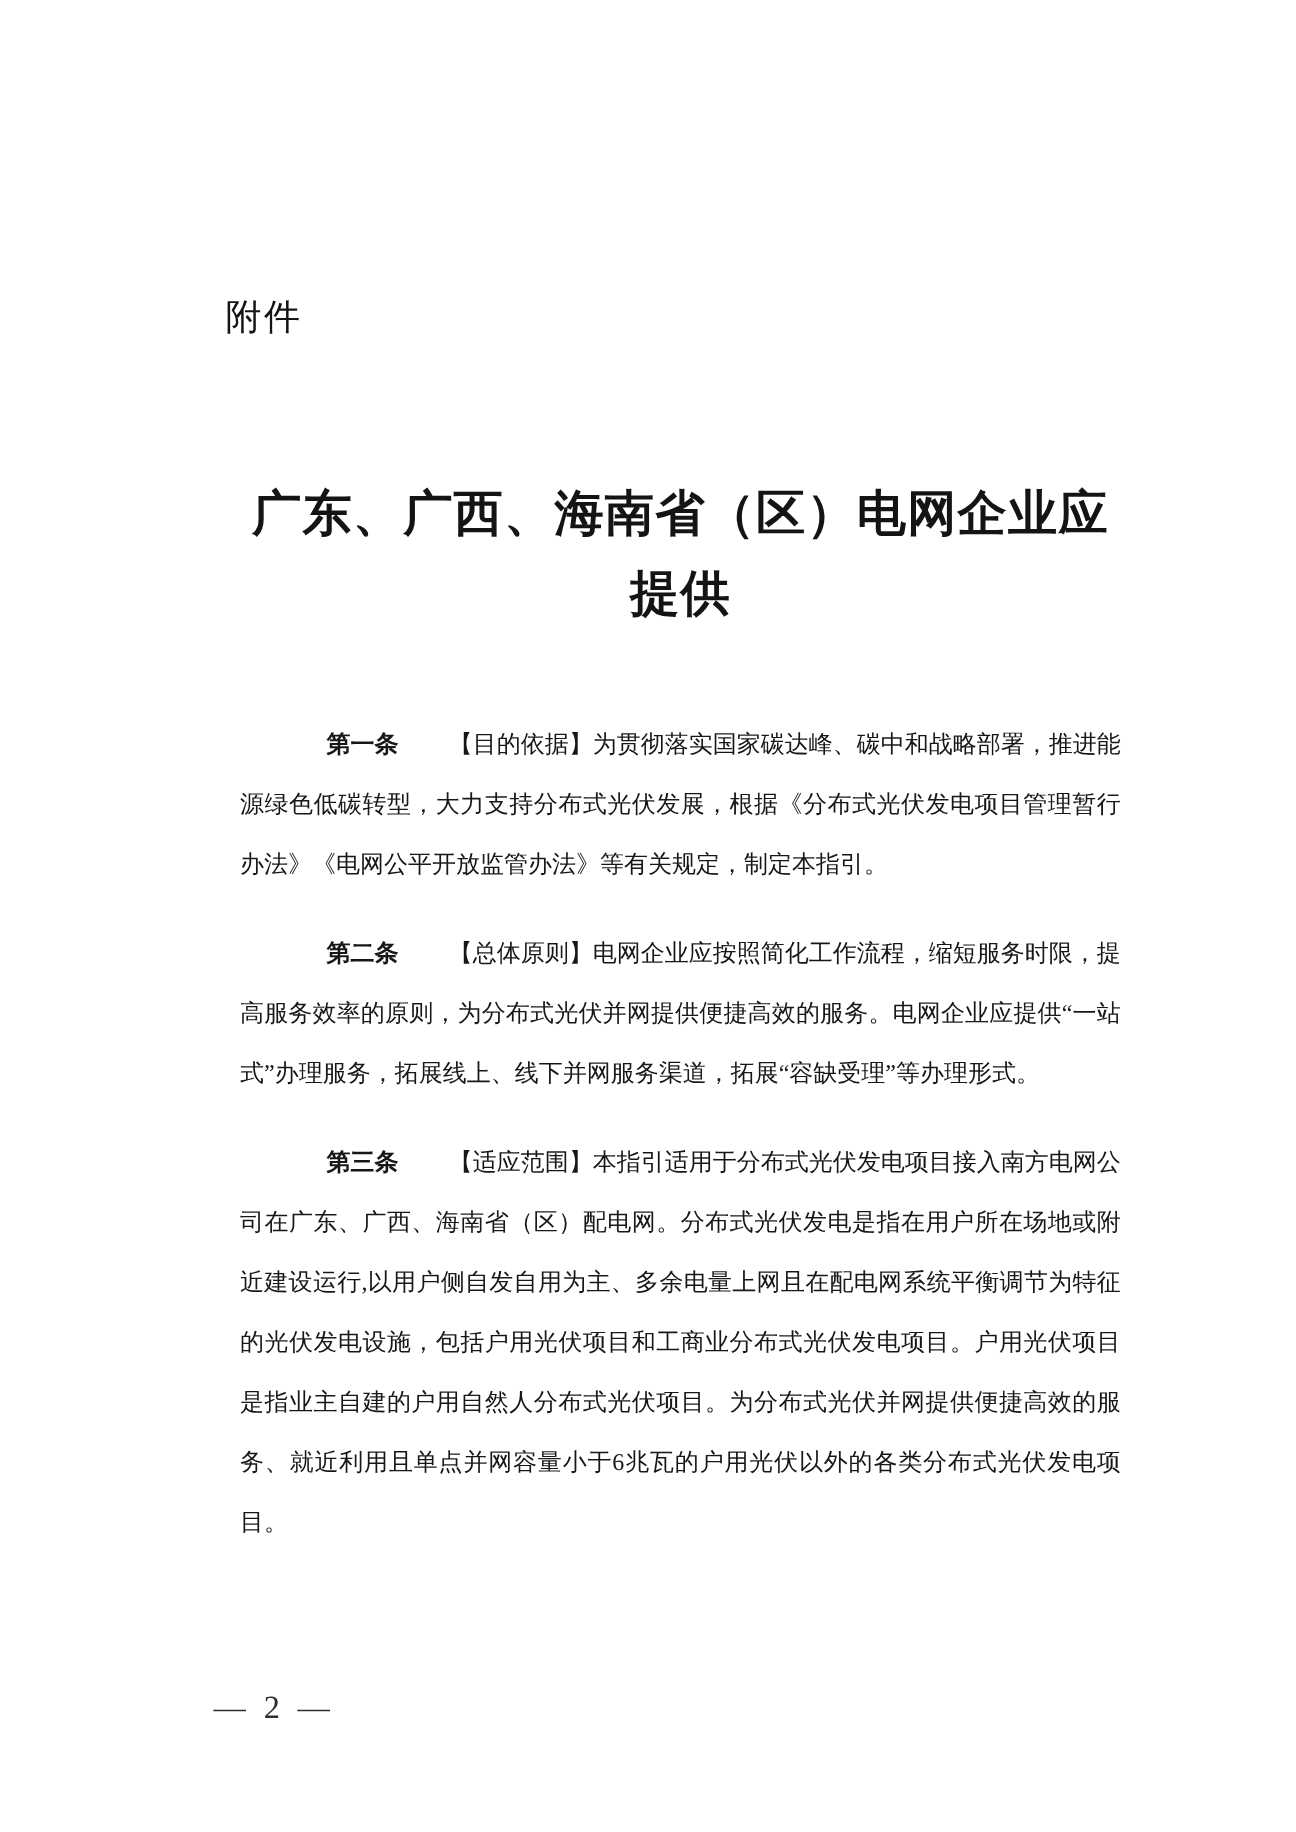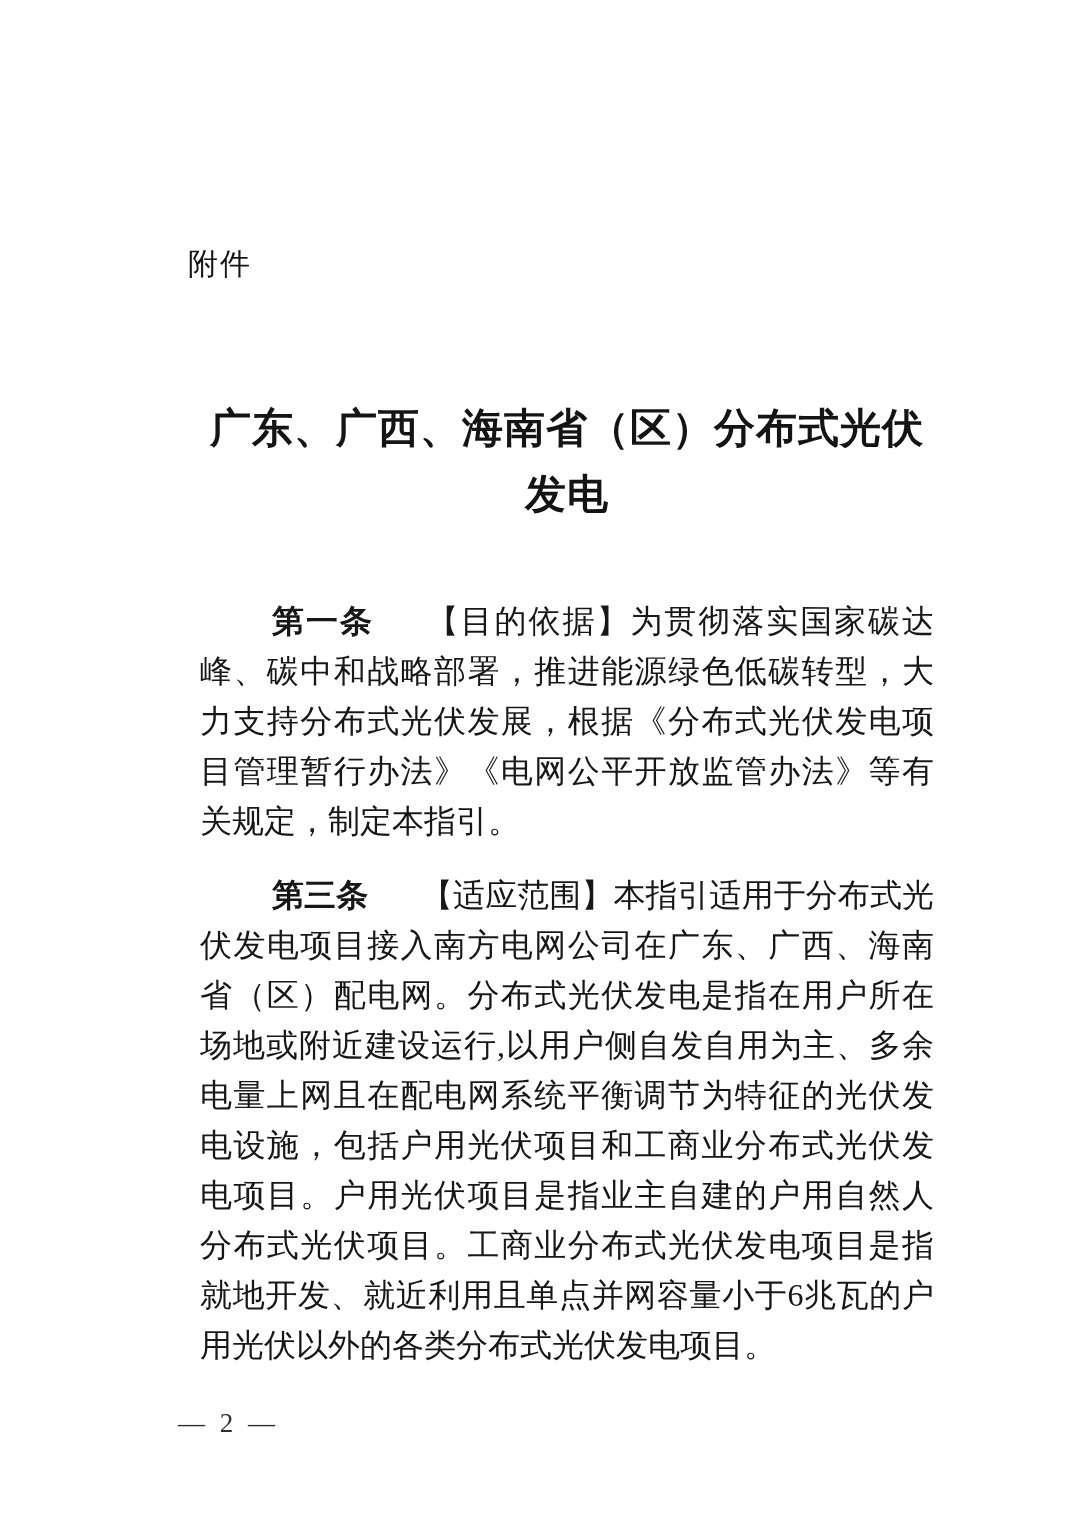--- a/index.html
+++ b/index.html
@@ -38,21 +38,21 @@
   .chapter-heading {
     margin-top: 68px;
     text-align: center;
     font-size: 31px;
     font-weight: bold;
     font-family: "Liberation Sans", "DejaVu Sans", sans-serif;
     letter-spacing: 1px;
   }
   .body-block { margin-top: 21px; }
   .para {
-    font-size: 32px;
+    font-size: 20px;
     line-height: 50px;
     text-align: justify;
     text-justify: inter-ideograph;
     text-indent: 60px;
     color: #171717;
   }
   .para .article-head {
     font-weight: bold;
     font-family: "Liberation Sans", "DejaVu Sans", sans-serif;
     margin-right: 0.9em;
@@ -68,32 +68,35 @@
 </style>
 </head>
 <body>
 
 <div class="page">
   <div class="content">
 
     <div class="attachment-label">附件</div>
 
     <div class="doc-title">
-      <div>广东、广西、海南省（区）分布式光伏发电</div>
+      <div>广东、广西、海南省（区）电网企业应提供</div>
     </div>
 
 
     <div class="body-block">
 
       <p class="para">
         <span class="article-head">第一条</span><span>【目的依据】为贯彻落实国家碳达峰、碳中和战略部署，推进能源绿色低碳转型，大力支持分布式光伏发展，根据《分布式光伏发电项目管理暂行办法》《电网公平开放监管办法》等有关规定，制定本指引。</span>
       </p>
 
+      <p class="para">
+        <span class="article-head">第二条</span><span>【总体原则】电网企业应按照简化工作流程，缩短服务时限，提高服务效率的原则，为分布式光伏并网提供便捷高效的服务。电网企业应提供“一站式”办理服务，拓展线上、线下并网服务渠道，拓展“容缺受理”等办理形式。</span>
+      </p>
 
       <p class="para">
-        <span class="article-head">第三条</span><span>【适应范围】本指引适用于分布式光伏发电项目接入南方电网公司在广东、广西、海南省（区）配电网。分布式光伏发电是指在用户所在场地或附近建设运行,以用户侧自发自用为主、多余电量上网且在配电网系统平衡调节为特征的光伏发电设施，包括户用光伏项目和工商业分布式光伏发电项目。户用光伏项目是指业主自建的户用自然人分布式光伏项目。工商业分布式光伏发电项目是指就地开发、就近利用且单点并网容量小于6兆瓦的户用光伏以外的各类分布式光伏发电项目。</span>
+        <span class="article-head">第三条</span><span>【适应范围】本指引适用于分布式光伏发电项目接入南方电网公司在广东、广西、海南省（区）配电网。分布式光伏发电是指在用户所在场地或附近建设运行,以用户侧自发自用为主、多余电量上网且在配电网系统平衡调节为特征的光伏发电设施，包括户用光伏项目和工商业分布式光伏发电项目。户用光伏项目是指业主自建的户用自然人分布式光伏项目。为分布式光伏并网提供便捷高效的服务、就近利用且单点并网容量小于6兆瓦的户用光伏以外的各类分布式光伏发电项目。</span>
       </p>
 
     </div>
   </div>
 
   <div class="page-number">— 2 —</div>
 </div>
 
 </body></html>

